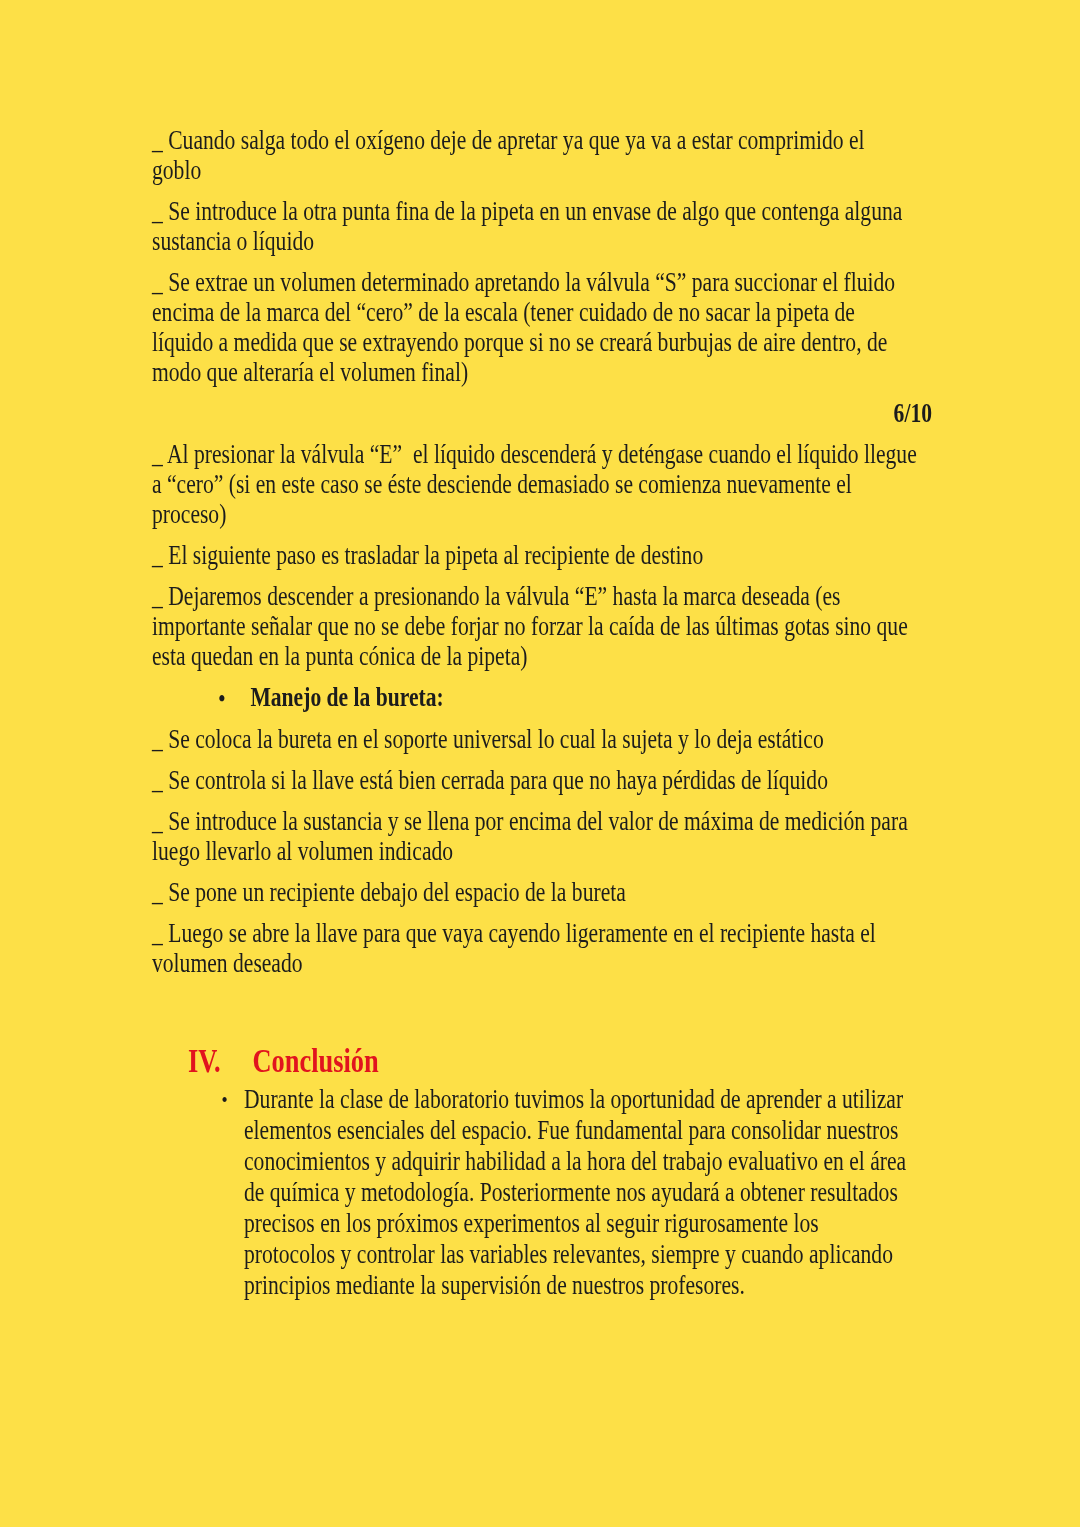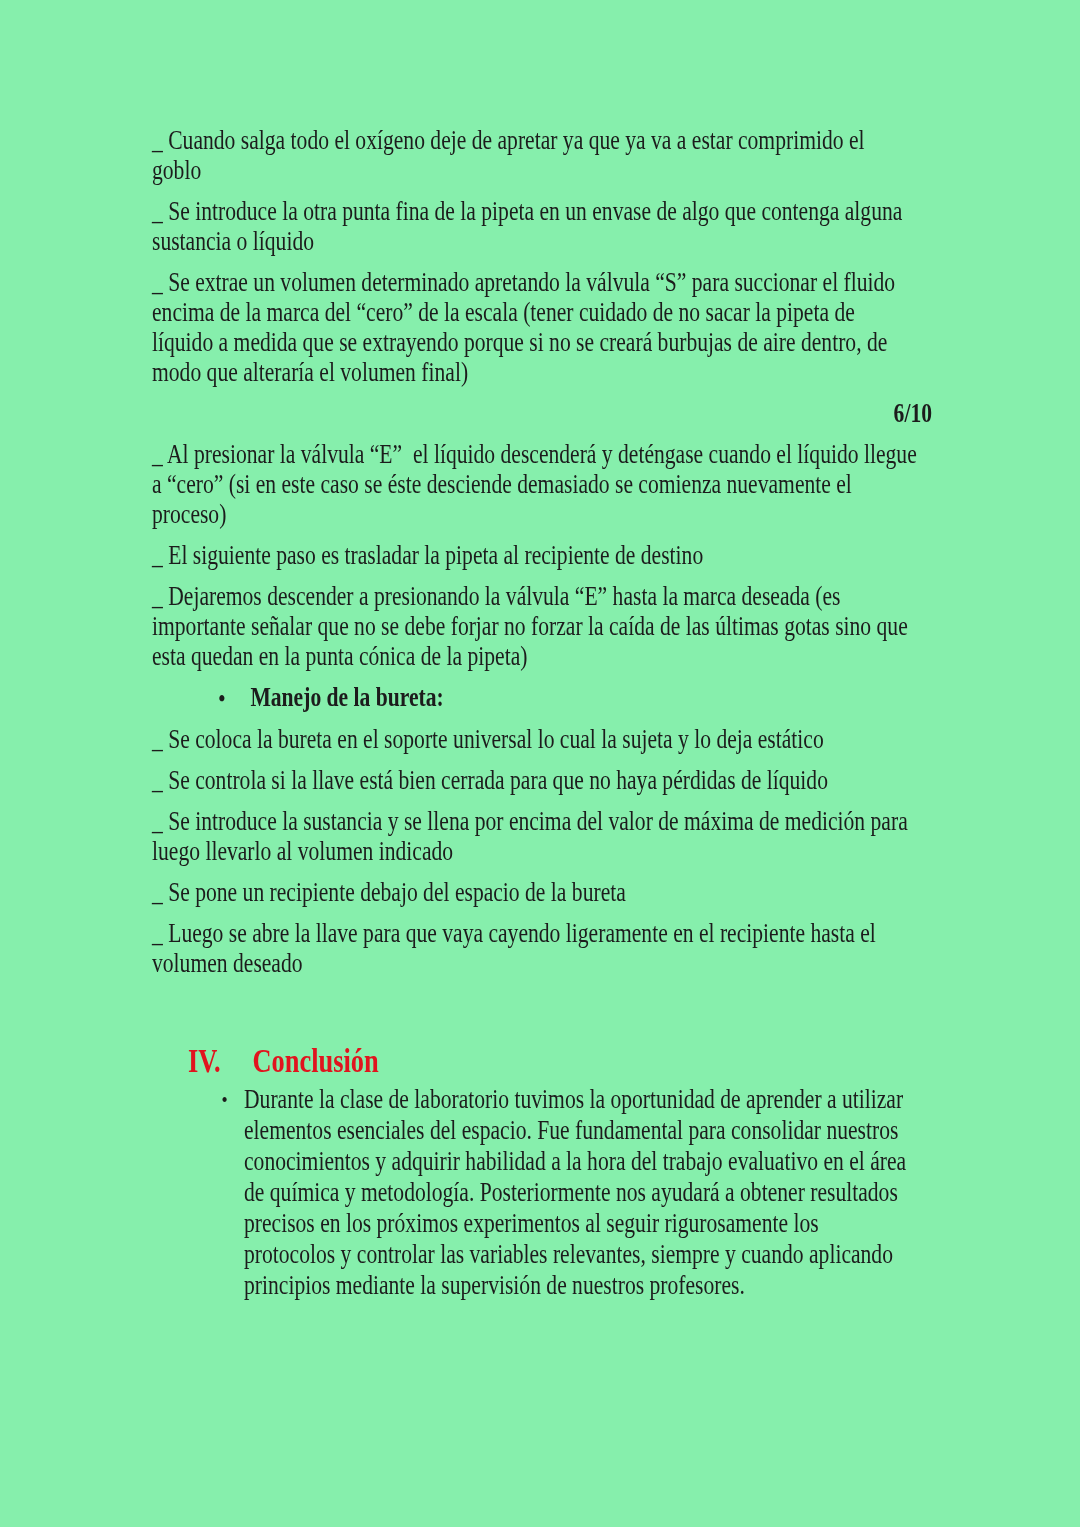--- a/index.html
+++ b/index.html
@@ -72,21 +72,21 @@
   .conclusion-par .bullet {
     position: absolute;
     left: -28px;
     top: 0;
     font-size: 22px;
   }
 </style>
 </head>
 <body>
 
-<div class="page" style="color: rgb(28, 28, 28); background: #86efac;">
+<div class="page" style="color: rgb(28, 28, 28); background: #fde047;">
   <div class="scale-wrap">
     <div class="content">
 
       <div class="par">
         <div class="line">_ Cuando salga todo el oxígeno deje de apretar ya que ya va a estar comprimido el</div>
         <div class="line">goblo</div>
       </div>
 
       <div class="par">
         <div class="line">_ Se introduce la otra punta fina de la pipeta en un envase de algo que contenga alguna</div>

